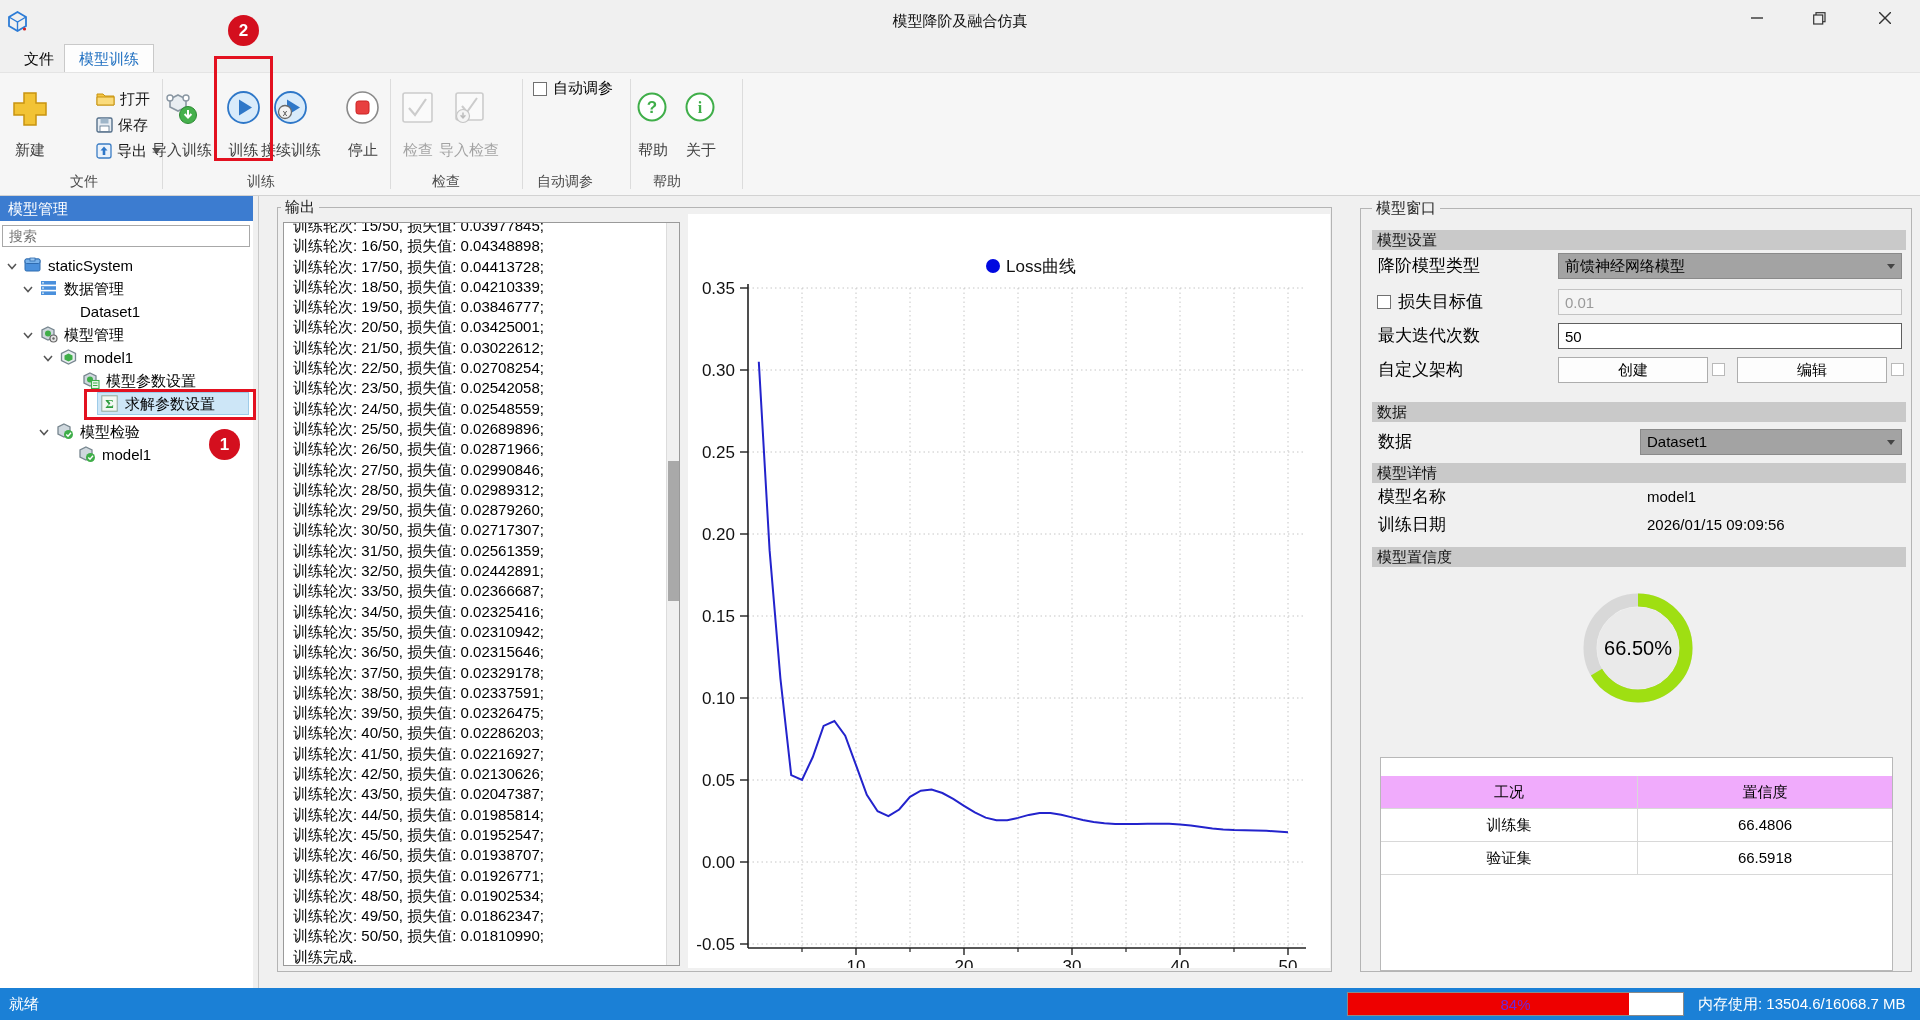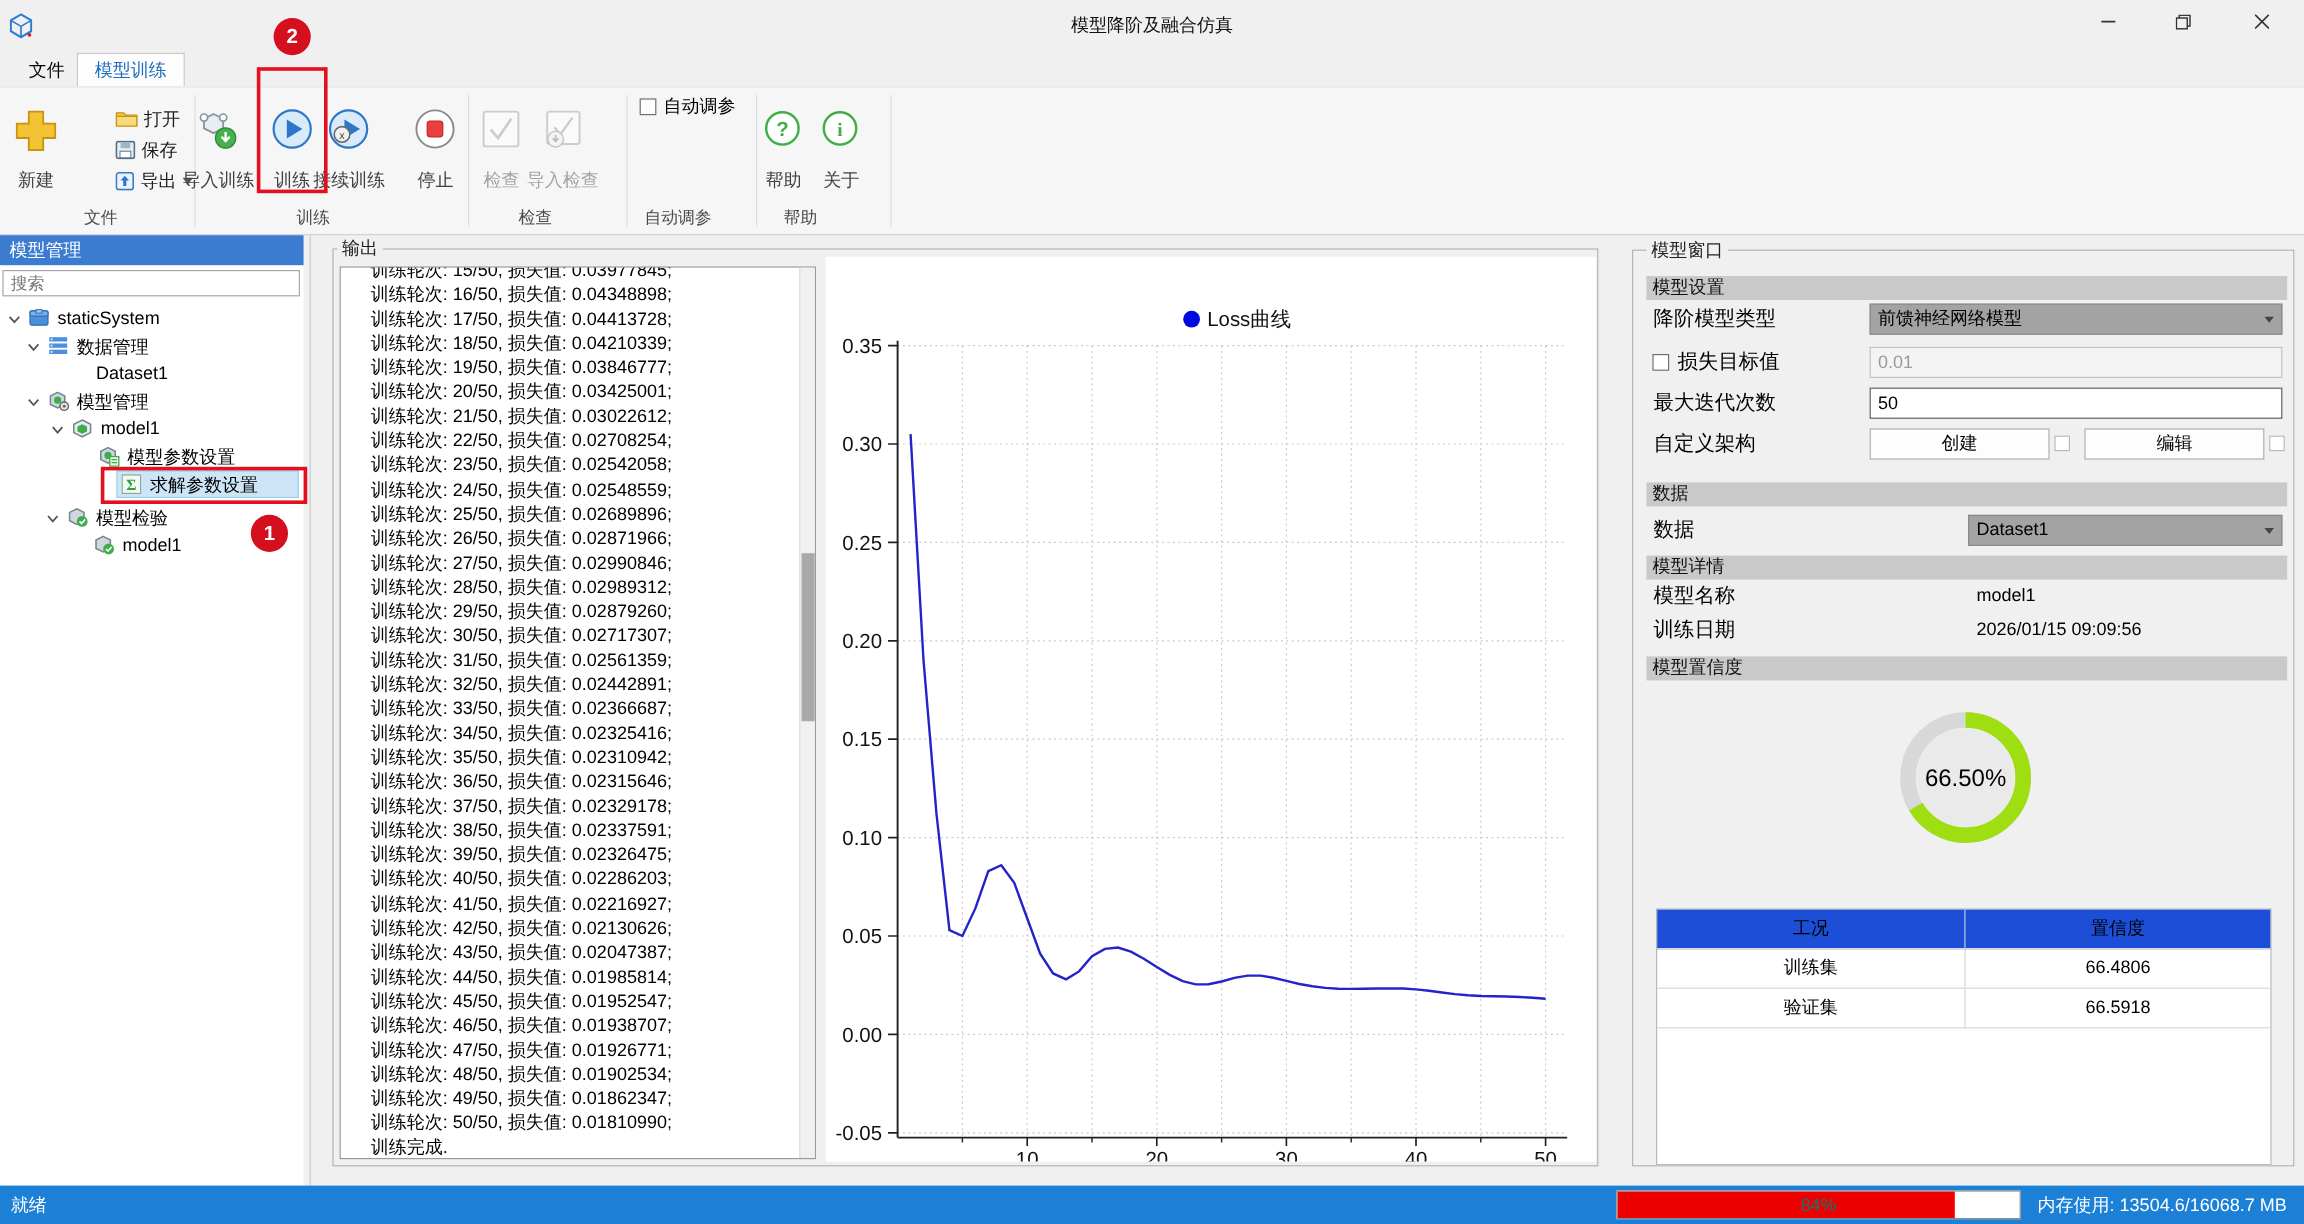--- a/index.html
+++ b/index.html
@@ -42,21 +42,21 @@
   .tree-item .ticon { position:absolute; top:3px; }
   .sel-bg { position:absolute; background:#cde6f7; border:1px solid #9ecbe8; }
 
   
   .vline { width:1px; background:#c9c9c9; }
   .groupbox { border:1px solid #b4b4b4; background:#f0f0f0; }
   .gb-label { font-size:15px; color:#222; background:#f0f0f0; padding:0 4px; z-index:5; }
 
   
   #log-area { left:283px; top:222px; width:397px; height:744px; background:#fff; border:1px solid #9a9a9a; overflow:hidden; }
-  #log-lines { position:absolute; left:0; top:2px; width:380px;margin-left:16px; }
+  #log-lines { position:absolute; left:0; top:2px; width:380px; }
   .log-line { font-size:15px; line-height:20.3px; padding-left:9px; white-space:nowrap; color:#000; }
   #log-scrollbar { position:absolute; right:0; top:0; width:13px; height:742px; background:#f0f0f0; border-left:1px solid #dcdcdc; }
   #log-scroll-thumb { position:absolute; left:1px; top:238px; width:11px; height:140px; background:#a9a9a9; }
   #chart-wrap { left:688px; top:214px; width:642px; height:754px; background:#fff; }
 
   
   .sec-bar { left:1372px; width:534px; height:20px; background:#c9c9c9; font-size:15px; line-height:20px; padding-left:5px; color:#111; }
   .fld-label { left:1378px; font-size:17px; height:26px; line-height:26px; white-space:nowrap;text-align:right; }
   .fld-value { font-size:15px; height:22px; line-height:22px; white-space:nowrap; }
   .combo { background:#a3a3a3; border:1px solid #8a8a8a; font-size:15px; line-height:24px; padding:0 22px 0 6px; white-space:nowrap; overflow:hidden; }
@@ -65,28 +65,28 @@
   .tinput.dim { border:1px solid #c2c2c2; background:#f4f4f4; color:#9a9a9a; }
   .pbtn { background:#fdfdfd; border:1px solid #adadad; font-size:15px; text-align:center; line-height:24px; }
   .mini-sq { width:13px; height:13px; background:#fff; border:1px solid #b9b9b9; }
 
   
   #ds-table { left:1380px; top:757px; width:513px; height:214px; background:#fff; border:1px solid #b8b8b8; }
   .tbl-row { display:flex; width:100%; }
   .tbl-cell { height:33px; font-size:15px; line-height:32px; text-align:center; border-bottom:1px solid #d8d8d8; }
   .tbl-cell.c0 { width:257px; border-right:1px solid #d8d8d8; }
   .tbl-cell.c1 { width:254px; }
-  .tbl-head .tbl-cell { background:#1d4ed8; }
+  .tbl-head .tbl-cell { background:#f0abfc;margin-top:18px; }
 
   
   #status-bar { left:0; top:988px; width:1920px; height:32px; background:#1b80d6; color:#fff; }
   #status-ready { position:absolute; left:9px; top:7px; font-size:15px; }
   #progress { position:absolute; left:1347px; top:4px; width:337px; height:24px; background:#fff; border:1px solid #8a8a8a; }
   #progress-fill { position:absolute; left:0; top:0; height:100%; background:#ee0000; }
-  #progress-label { position:absolute; left:0; top:3px; width:100%; text-align:center; font-size:15px; color:#0f766e; }
+  #progress-label { position:absolute; left:0; top:3px; width:100%; text-align:center; font-size:15px; color:#6d28d9; }
   #status-memory { position:absolute; left:1698px; top:7px; font-size:15px; }
 </style>
 </head>
 <body>
 
 <div id="app">
 
   <div class="abs" id="title-bar">
     <svg class="abs" style="left:8px;top:11px" width="19" height="21" viewBox="0 0 19 21">
       <polygon points="9.5,1 18,6 18,15 9.5,20 1,15 1,6" fill="none" stroke="#2d7cd6" stroke-width="1.8"></polygon>

